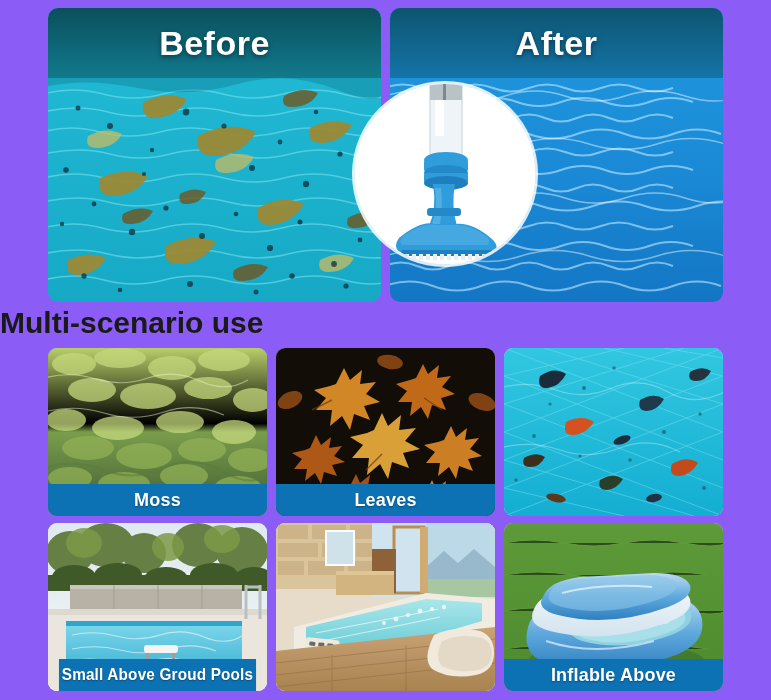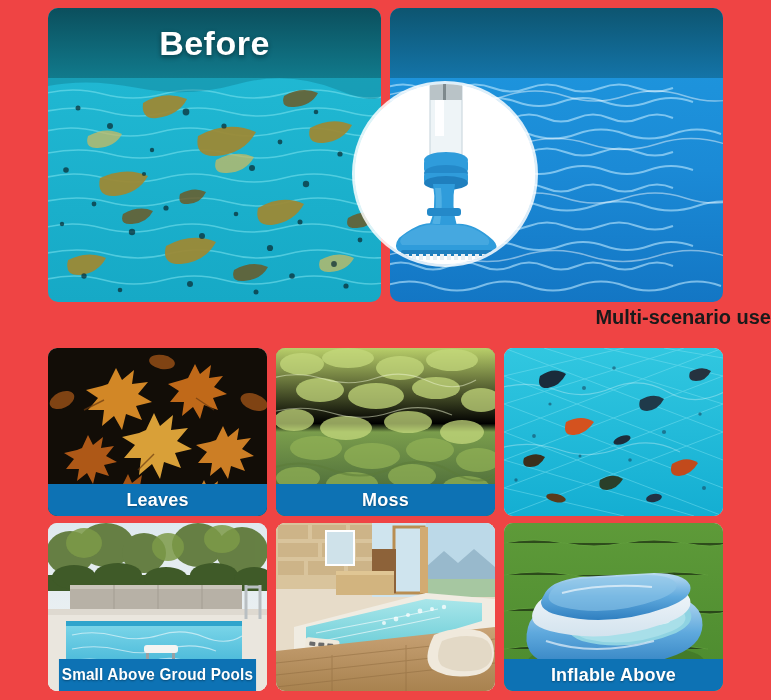--- a/index.html
+++ b/index.html
@@ -2,21 +2,21 @@
 <html><head>
 <meta charset="utf-8">
 <style>
   * { margin:0; padding:0; box-sizing:border-box; }
   html,body {
     width:771px; height:700px;
     background:#ffffff;
     font-family:"Liberation Sans", sans-serif;
     overflow:hidden;
   }
-  .page { position:relative; width:771px; height:700px; background:#ef4444; }
+  .page { position:relative; width:771px; height:700px; background:#8b5cf6; }
 
   
   .banner {
     position:absolute; left:48px; top:8px; width:675px; height:294px;
     display:flex; gap:9px;
   }
   .ba-panel {
     position:relative; flex:1 1 0; border-radius:10px; overflow:hidden;
   }
   .ba-panel svg { display:block; width:100%; height:100%; }
@@ -34,22 +34,22 @@
     border-radius:50%;
     background:#ffffff;
     box-shadow:0 0 0 3px rgba(255,255,255,.85);
     overflow:hidden;
   }
   .product-circle svg { display:block; width:100%; height:100%; }
 
   
   .section-title {
     position:absolute; left:0; right:0; top:306px;
-    text-align:right; color:#1a1a1a;
-    font-size:20px; font-weight:bold; letter-spacing:0px;padding-left:13px;
+    text-align:left; color:#1a1a1a;
+    font-size:30px; font-weight:bold; letter-spacing:0px;
   }
 
   
   .grid {
     position:absolute; left:48px; top:348px; width:675px;
     display:grid;
     grid-template-columns:repeat(3, 1fr);
     grid-template-rows:168px 168px;
     column-gap:9px; row-gap:7px;
   }
@@ -195,20 +195,21 @@
           <path d="M-5 258 q 16 -7 32 0 t 32 0 t 32 0 t 32 0 t 32 0 t 32 0 t 32 0 t 32 0 t 32 0"></path>
           <path d="M-5 278 q 24 -9 48 0 t 48 0 t 48 0 t 48 0 t 48 0 t 48 0 t 48 0"></path>
         </g>
         <g stroke="#ffffff" stroke-width="1.4" fill="none" opacity=".45">
           <path d="M-5 88 q 30 -10 60 0 t 60 0 t 60 0 t 60 0 t 60 0 t 60 0"></path>
           <path d="M-5 136 q 34 -11 68 0 t 68 0 t 68 0 t 68 0 t 68 0"></path>
           <path d="M-5 190 q 30 -10 60 0 t 60 0 t 60 0 t 60 0 t 60 0 t 60 0"></path>
           <path d="M-5 248 q 34 -11 68 0 t 68 0 t 68 0 t 68 0 t 68 0"></path>
         </g>
       </svg>
+      <div class="ba-label">After</div>
     </div>
 
     <div class="product-circle">
       <svg viewBox="0 0 180 180">
         <rect x="0" y="0" width="180" height="180" fill="#ffffff"></rect>
 
         <g>
           <rect x="75" y="-6" width="32" height="80" rx="4" fill="#eef4f7" stroke="#cdd9df" stroke-width="1.2"></rect>
           <rect x="80" y="-6" width="9" height="58" fill="#ffffff" opacity=".9"></rect>
           <rect x="75" y="-6" width="32" height="22" fill="#b9c3c7"></rect>
@@ -253,65 +254,20 @@
     </div>
   </div>
 
   <div class="section-title">Multi-scenario use</div>
 
   <div class="grid">
 
     <div class="card">
       <div class="scene">
         <svg viewBox="0 0 219 168" preserveAspectRatio="none">
-          <rect width="219" height="168" fill="#120d07"></rect>
-          <g opacity=".9">
-
-            <g fill="#e8952b">
-              <path d="M60 36 l8 -16 l6 12 l12 -10 l-2 14 l16 -2 l-10 12 l14 8 l-16 4 l6 14 l-16 -6 l-4 16 l-8 -14 l-12 10 l2 -16 l-16 0 l10 -12 l-12 -8 l16 -4 z"></path>
-            </g>
-            <g fill="#d4741c">
-              <path d="M140 30 l7 -14 l5 10 l11 -9 l-2 13 l14 -2 l-9 11 l13 7 l-14 4 l5 12 l-14 -5 l-4 14 l-7 -12 l-11 9 l2 -14 l-14 0 l9 -11 l-11 -7 l14 -4 z"></path>
-            </g>
-            <g fill="#f0b13f">
-              <path d="M98 82 l8 -17 l6 13 l13 -11 l-2 15 l17 -2 l-11 13 l15 8 l-17 4 l6 15 l-17 -6 l-4 17 l-8 -15 l-13 11 l2 -17 l-17 0 l11 -13 l-13 -8 l17 -4 z"></path>
-            </g>
-            <g fill="#c0611a">
-              <path d="M34 100 l6 -13 l5 10 l10 -8 l-2 11 l13 -2 l-8 10 l11 6 l-13 3 l5 11 l-13 -4 l-3 12 l-6 -11 l-10 8 l2 -12 l-13 0 l8 -10 l-10 -6 l13 -3 z"></path>
-            </g>
-            <g fill="#e28b2a">
-              <path d="M168 92 l7 -14 l5 11 l11 -9 l-2 12 l14 -2 l-9 11 l12 7 l-14 3 l5 12 l-14 -5 l-3 13 l-7 -12 l-11 9 l2 -13 l-14 0 l9 -11 l-11 -7 l14 -3 z"></path>
-            </g>
-            <g fill="#b35a17">
-              <path d="M74 138 l6 -12 l4 9 l10 -8 l-2 11 l12 -2 l-8 10 l11 6 l-12 3 l4 10 l-12 -4 l-3 11 l-6 -10 l-10 8 l2 -11 l-12 0 l8 -10 l-10 -6 l12 -3 z"></path>
-            </g>
-            <g fill="#d98b2e">
-              <path d="M150 144 l6 -12 l4 9 l10 -8 l-2 11 l12 -2 l-8 10 l11 6 l-12 3 l4 10 l-12 -4 l-3 11 l-6 -10 l-10 8 l2 -11 l-12 0 l8 -10 l-10 -6 l12 -3 z"></path>
-            </g>
-            <g fill="#8c4a16">
-              <ellipse cx="14" cy="52" rx="13" ry="8" transform="rotate(-25 14 52)"></ellipse>
-              <ellipse cx="206" cy="54" rx="14" ry="8" transform="rotate(20 206 54)"></ellipse>
-              <ellipse cx="20" cy="150" rx="13" ry="7" transform="rotate(15 20 150)"></ellipse>
-              <ellipse cx="206" cy="150" rx="14" ry="8" transform="rotate(-15 206 150)"></ellipse>
-              <ellipse cx="114" cy="14" rx="13" ry="7" transform="rotate(10 114 14)"></ellipse>
-            </g>
-          </g>
-          <g stroke="#6b3a10" stroke-width="1.4" fill="none" opacity=".7">
-            <path d="M56 52 l-20 10"></path>
-              <path d="M148 50 l18 12"></path>
-              <path d="M106 106 l-16 16"></path>
-          </g>
-        </svg>
-      </div>
-      <div class="card-label">Leaves</div>
-    </div>
-
-    <div class="card">
-      <div class="scene">
-        <svg viewBox="0 0 219 168" preserveAspectRatio="none">
           <defs>
             <linearGradient id="mossg" x1="0" y1="0" x2="0" y2="1">
               <stop offset="0" stop-color="#b9cf6a"></stop>
               <stop offset=".45" stop-color="#86a martyr"></stop>
               <stop offset=".5" stop-color="#7a9d4c"></stop>
               <stop offset="1" stop-color="#3d5a33"></stop>
             </linearGradient>
           </defs>
           <rect width="219" height="168" fill="#7e9e4a"></rect>
           <rect width="219" height="168" fill="url(#mossg)"></rect>
@@ -348,20 +304,65 @@
             <ellipse cx="60" cy="156" rx="30" ry="10"></ellipse>
               <ellipse cx="150" cy="162" rx="34" ry="10"></ellipse>
           </g>
           <g stroke="#eef5d2" stroke-width="1.2" fill="none" opacity=".5">
             <path d="M-4 30 q 26 -7 52 1 t 52 -1 t 52 3 t 48 -1"></path>
             <path d="M-4 64 q 30 -8 60 1 t 60 -1 t 60 3"></path>
           </g>
         </svg>
       </div>
       <div class="card-label">Moss</div>
+    </div>
+
+    <div class="card">
+      <div class="scene">
+        <svg viewBox="0 0 219 168" preserveAspectRatio="none">
+          <rect width="219" height="168" fill="#120d07"></rect>
+          <g opacity=".9">
+
+            <g fill="#e8952b">
+              <path d="M60 36 l8 -16 l6 12 l12 -10 l-2 14 l16 -2 l-10 12 l14 8 l-16 4 l6 14 l-16 -6 l-4 16 l-8 -14 l-12 10 l2 -16 l-16 0 l10 -12 l-12 -8 l16 -4 z"></path>
+            </g>
+            <g fill="#d4741c">
+              <path d="M140 30 l7 -14 l5 10 l11 -9 l-2 13 l14 -2 l-9 11 l13 7 l-14 4 l5 12 l-14 -5 l-4 14 l-7 -12 l-11 9 l2 -14 l-14 0 l9 -11 l-11 -7 l14 -4 z"></path>
+            </g>
+            <g fill="#f0b13f">
+              <path d="M98 82 l8 -17 l6 13 l13 -11 l-2 15 l17 -2 l-11 13 l15 8 l-17 4 l6 15 l-17 -6 l-4 17 l-8 -15 l-13 11 l2 -17 l-17 0 l11 -13 l-13 -8 l17 -4 z"></path>
+            </g>
+            <g fill="#c0611a">
+              <path d="M34 100 l6 -13 l5 10 l10 -8 l-2 11 l13 -2 l-8 10 l11 6 l-13 3 l5 11 l-13 -4 l-3 12 l-6 -11 l-10 8 l2 -12 l-13 0 l8 -10 l-10 -6 l13 -3 z"></path>
+            </g>
+            <g fill="#e28b2a">
+              <path d="M168 92 l7 -14 l5 11 l11 -9 l-2 12 l14 -2 l-9 11 l12 7 l-14 3 l5 12 l-14 -5 l-3 13 l-7 -12 l-11 9 l2 -13 l-14 0 l9 -11 l-11 -7 l14 -3 z"></path>
+            </g>
+            <g fill="#b35a17">
+              <path d="M74 138 l6 -12 l4 9 l10 -8 l-2 11 l12 -2 l-8 10 l11 6 l-12 3 l4 10 l-12 -4 l-3 11 l-6 -10 l-10 8 l2 -11 l-12 0 l8 -10 l-10 -6 l12 -3 z"></path>
+            </g>
+            <g fill="#d98b2e">
+              <path d="M150 144 l6 -12 l4 9 l10 -8 l-2 11 l12 -2 l-8 10 l11 6 l-12 3 l4 10 l-12 -4 l-3 11 l-6 -10 l-10 8 l2 -11 l-12 0 l8 -10 l-10 -6 l12 -3 z"></path>
+            </g>
+            <g fill="#8c4a16">
+              <ellipse cx="14" cy="52" rx="13" ry="8" transform="rotate(-25 14 52)"></ellipse>
+              <ellipse cx="206" cy="54" rx="14" ry="8" transform="rotate(20 206 54)"></ellipse>
+              <ellipse cx="20" cy="150" rx="13" ry="7" transform="rotate(15 20 150)"></ellipse>
+              <ellipse cx="206" cy="150" rx="14" ry="8" transform="rotate(-15 206 150)"></ellipse>
+              <ellipse cx="114" cy="14" rx="13" ry="7" transform="rotate(10 114 14)"></ellipse>
+            </g>
+          </g>
+          <g stroke="#6b3a10" stroke-width="1.4" fill="none" opacity=".7">
+            <path d="M56 52 l-20 10"></path>
+              <path d="M148 50 l18 12"></path>
+              <path d="M106 106 l-16 16"></path>
+          </g>
+        </svg>
+      </div>
+      <div class="card-label">Leaves</div>
     </div>
 
     <div class="card">
       <div class="scene">
         <svg viewBox="0 0 219 168" preserveAspectRatio="none">
           <defs>
             <linearGradient id="dbg" x1="0" y1="0" x2="0" y2="1">
               <stop offset="0" stop-color="#31c7e0"></stop>
               <stop offset="1" stop-color="#14aed2"></stop>
             </linearGradient>

